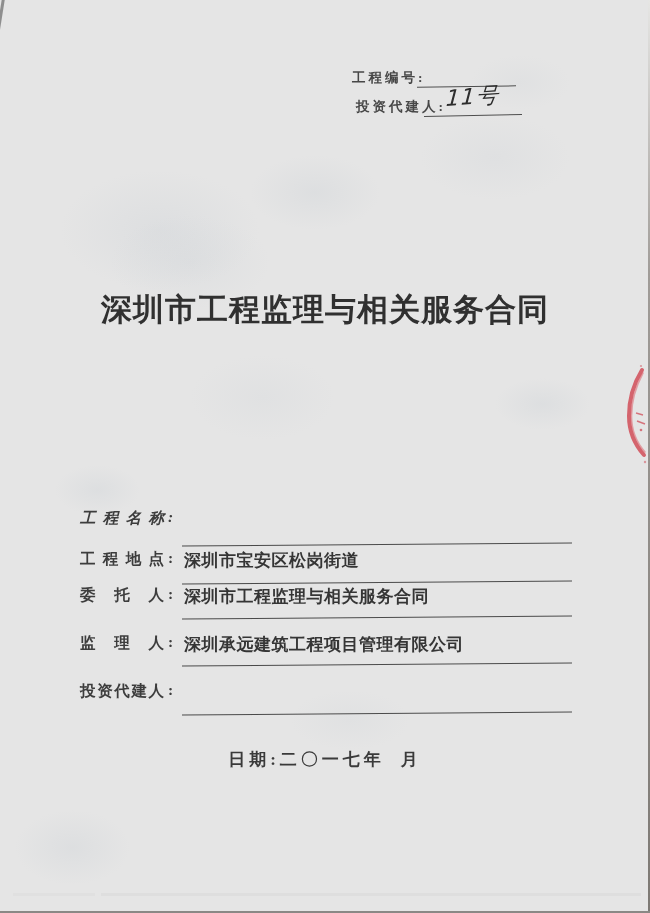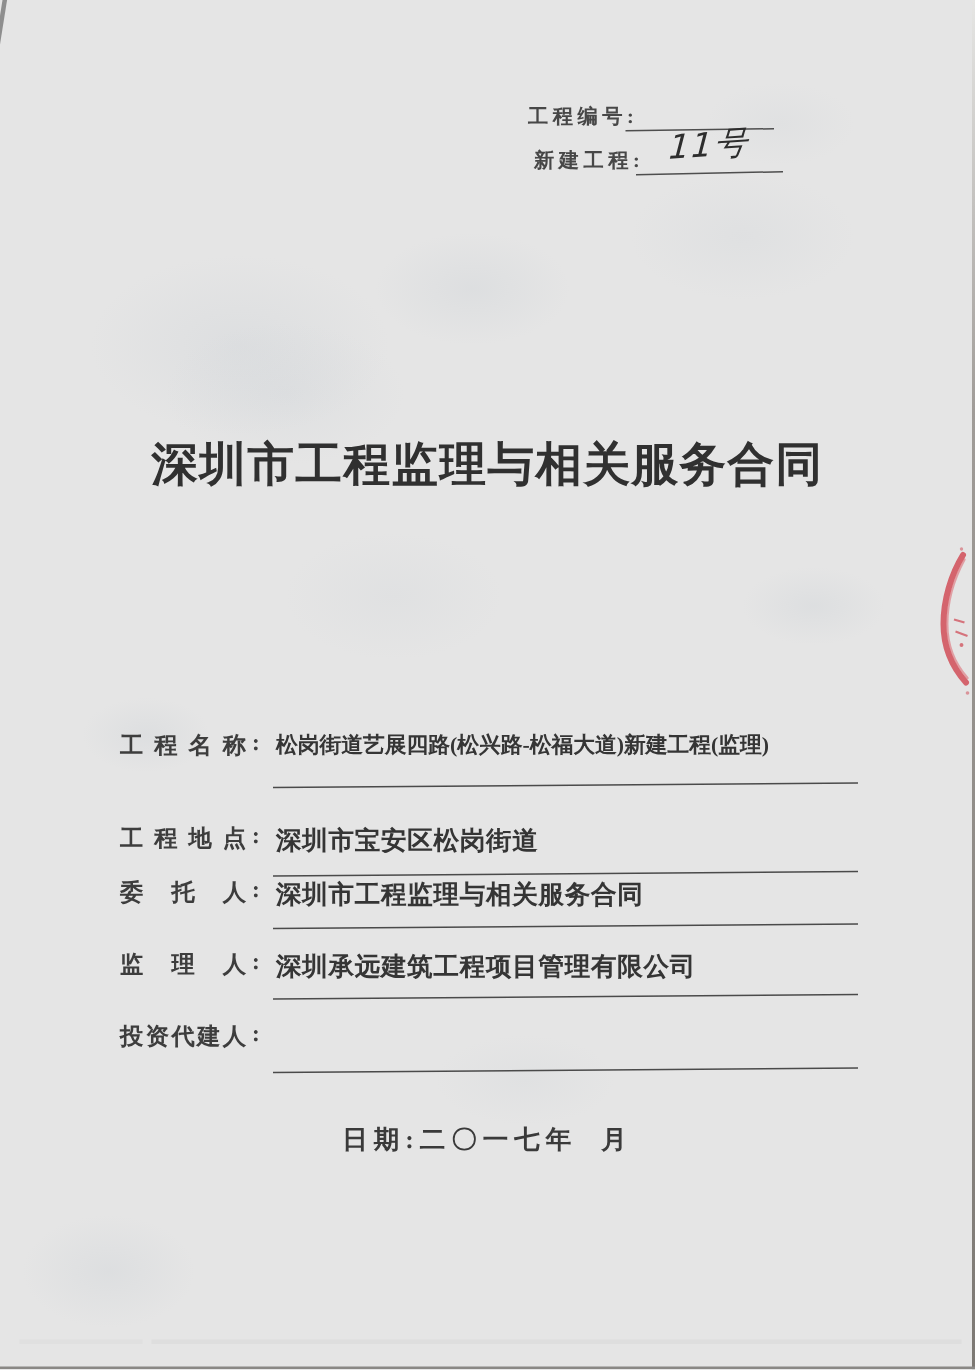--- a/index.html
+++ b/index.html
@@ -83,30 +83,29 @@
 
   <div class="corner-nick"></div>
   <div class="shadow-band band-a"></div>
   <div class="shadow-band band-b"></div>
   <div class="edge-right"></div>
   <div class="edge-bottom"></div>
 
   <span class="hdr-label" style="left:352px;top:69px;">工程编号:</span>
   <div class="hdr-line" style="left:417px;top:86px;width:99px;transform:rotate(-0.8deg);"></div>
 
-  <span class="hdr-label" style="left:356px;top:98px;">新建工程:</span>
+  <span class="hdr-label" style="left:356px;top:98px;">投资代建人:</span>
   <div class="hdr-line" style="left:424px;top:115px;width:98px;transform:rotate(-1.2deg);"></div>
   <span class="hw-value">11号</span>
 
   <div class="doc-title">深圳市工程监理与相关服务合同</div>
 
-  <div class="field-row" style="top:487px;">
+  <div class="field-row" style="top:508px;font-style:italic;">
     <span class="f-label">工程名称</span>
     <span class="f-colon">:</span>
-    <span class="f-value small">松岗街道艺展四路(松兴路-松福大道)新建工程(监理)</span>
     <div class="f-line" style="top:36px;"></div>
   </div>
 
   <div class="field-row" style="top:537px;margin-top:12px;">
     <span class="f-label">工程地点</span>
     <span class="f-colon">:</span>
     <span class="f-value">深圳市宝安区松岗街道</span>
     <div class="f-line" style="top:33px;"></div>
   </div>
 

